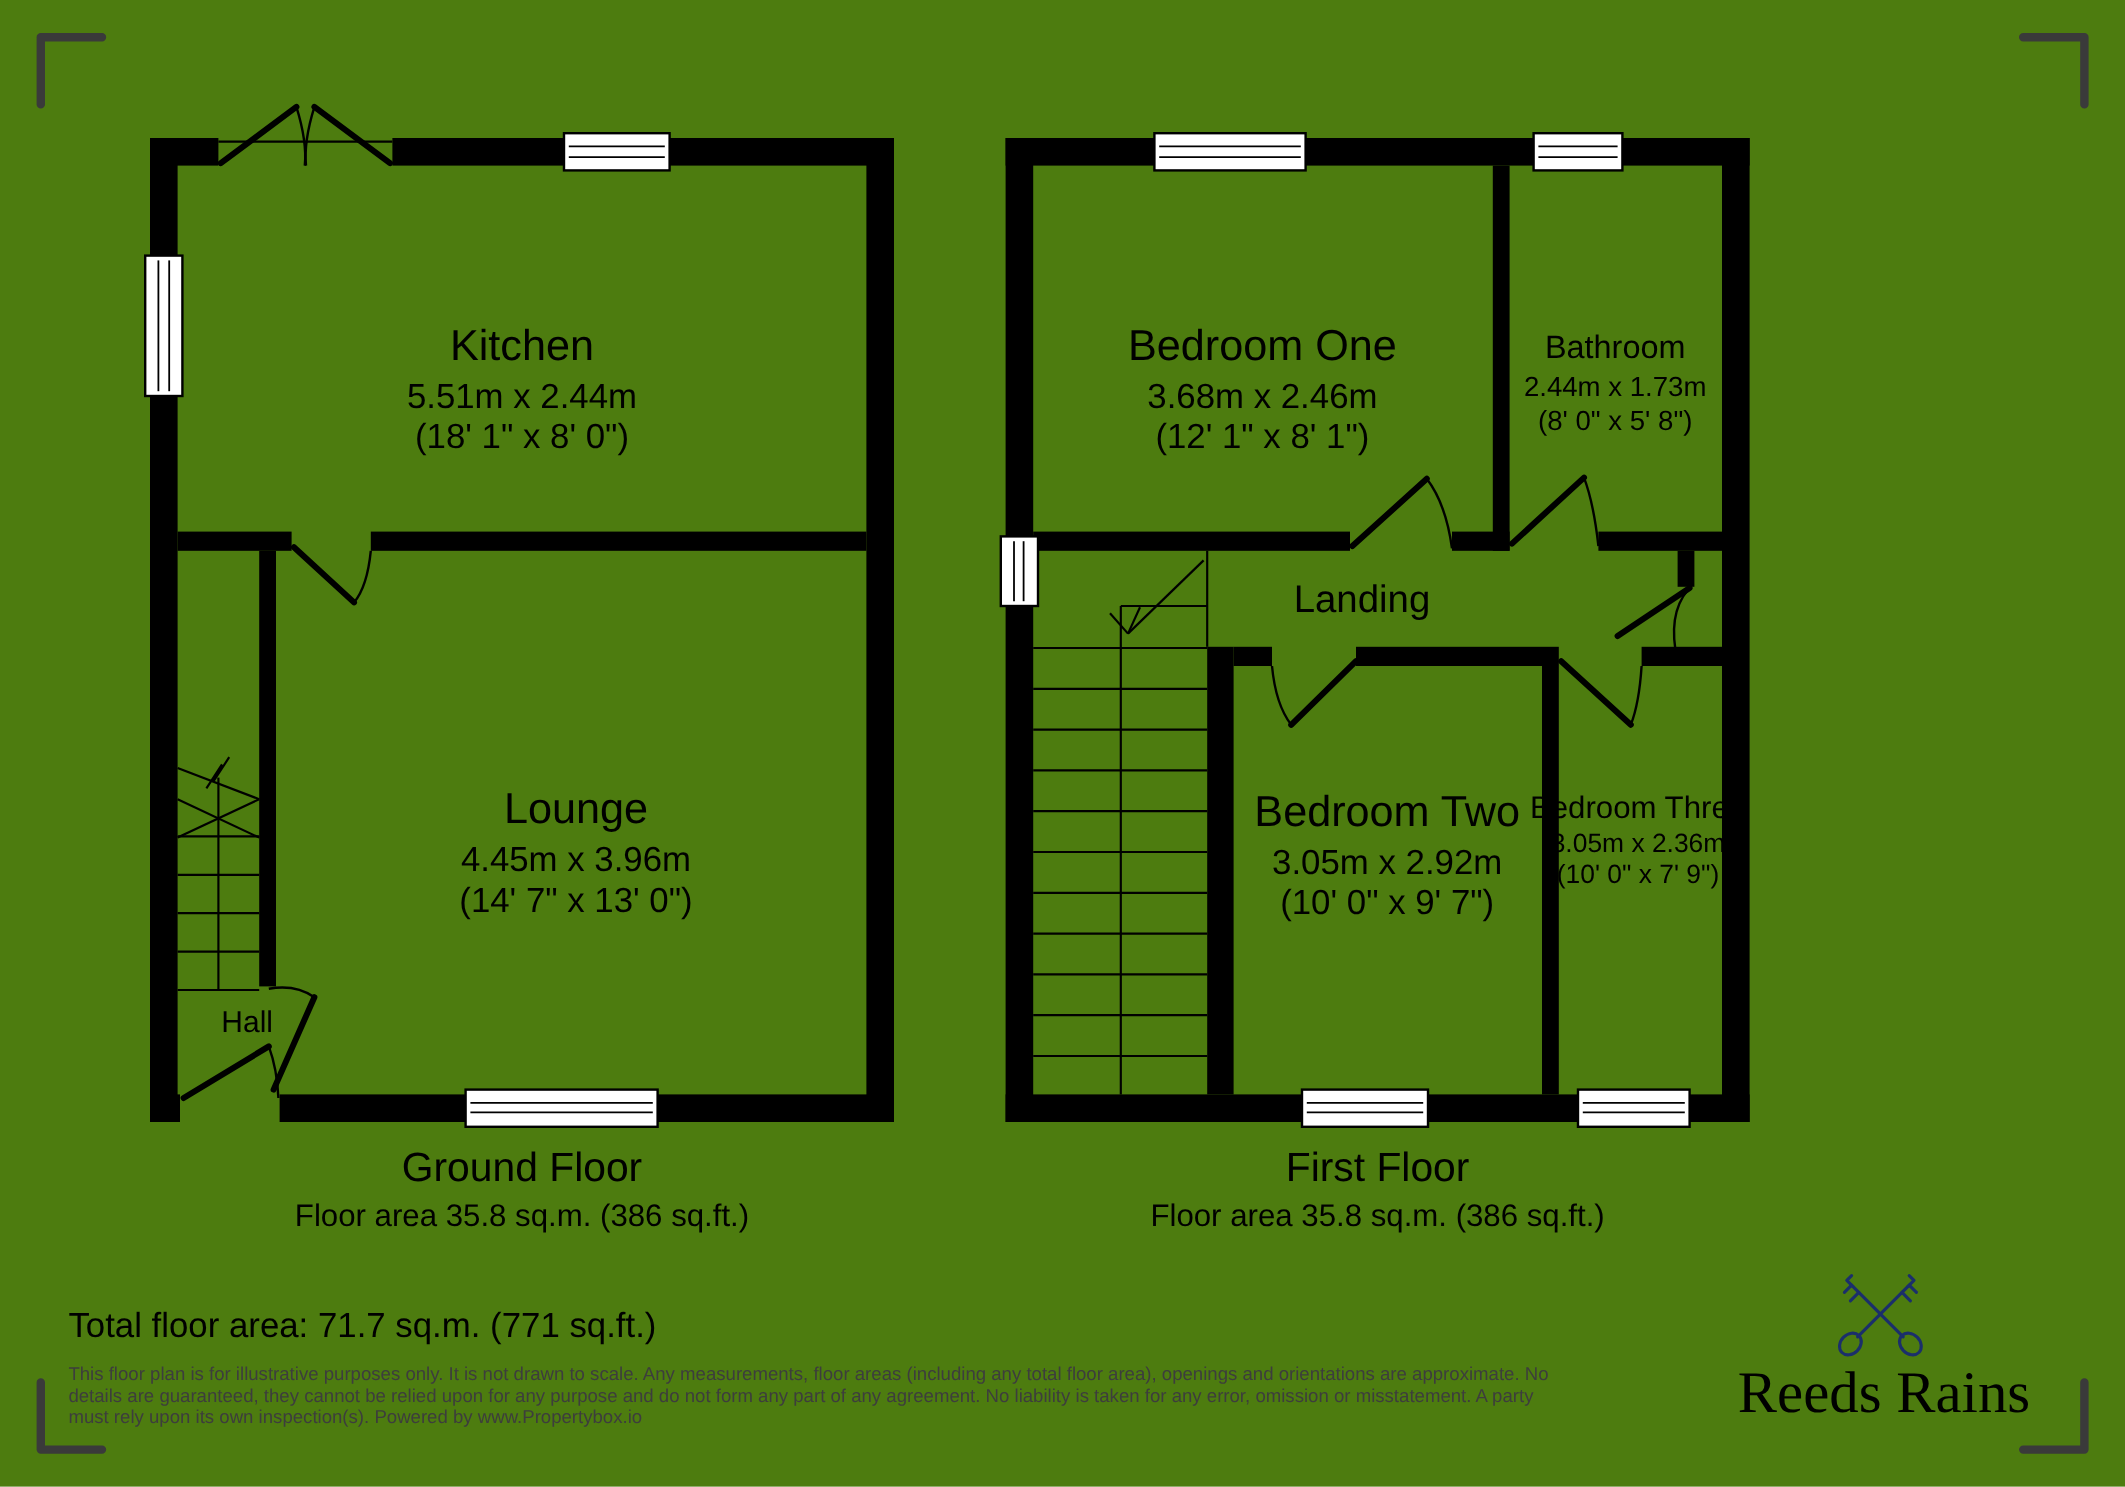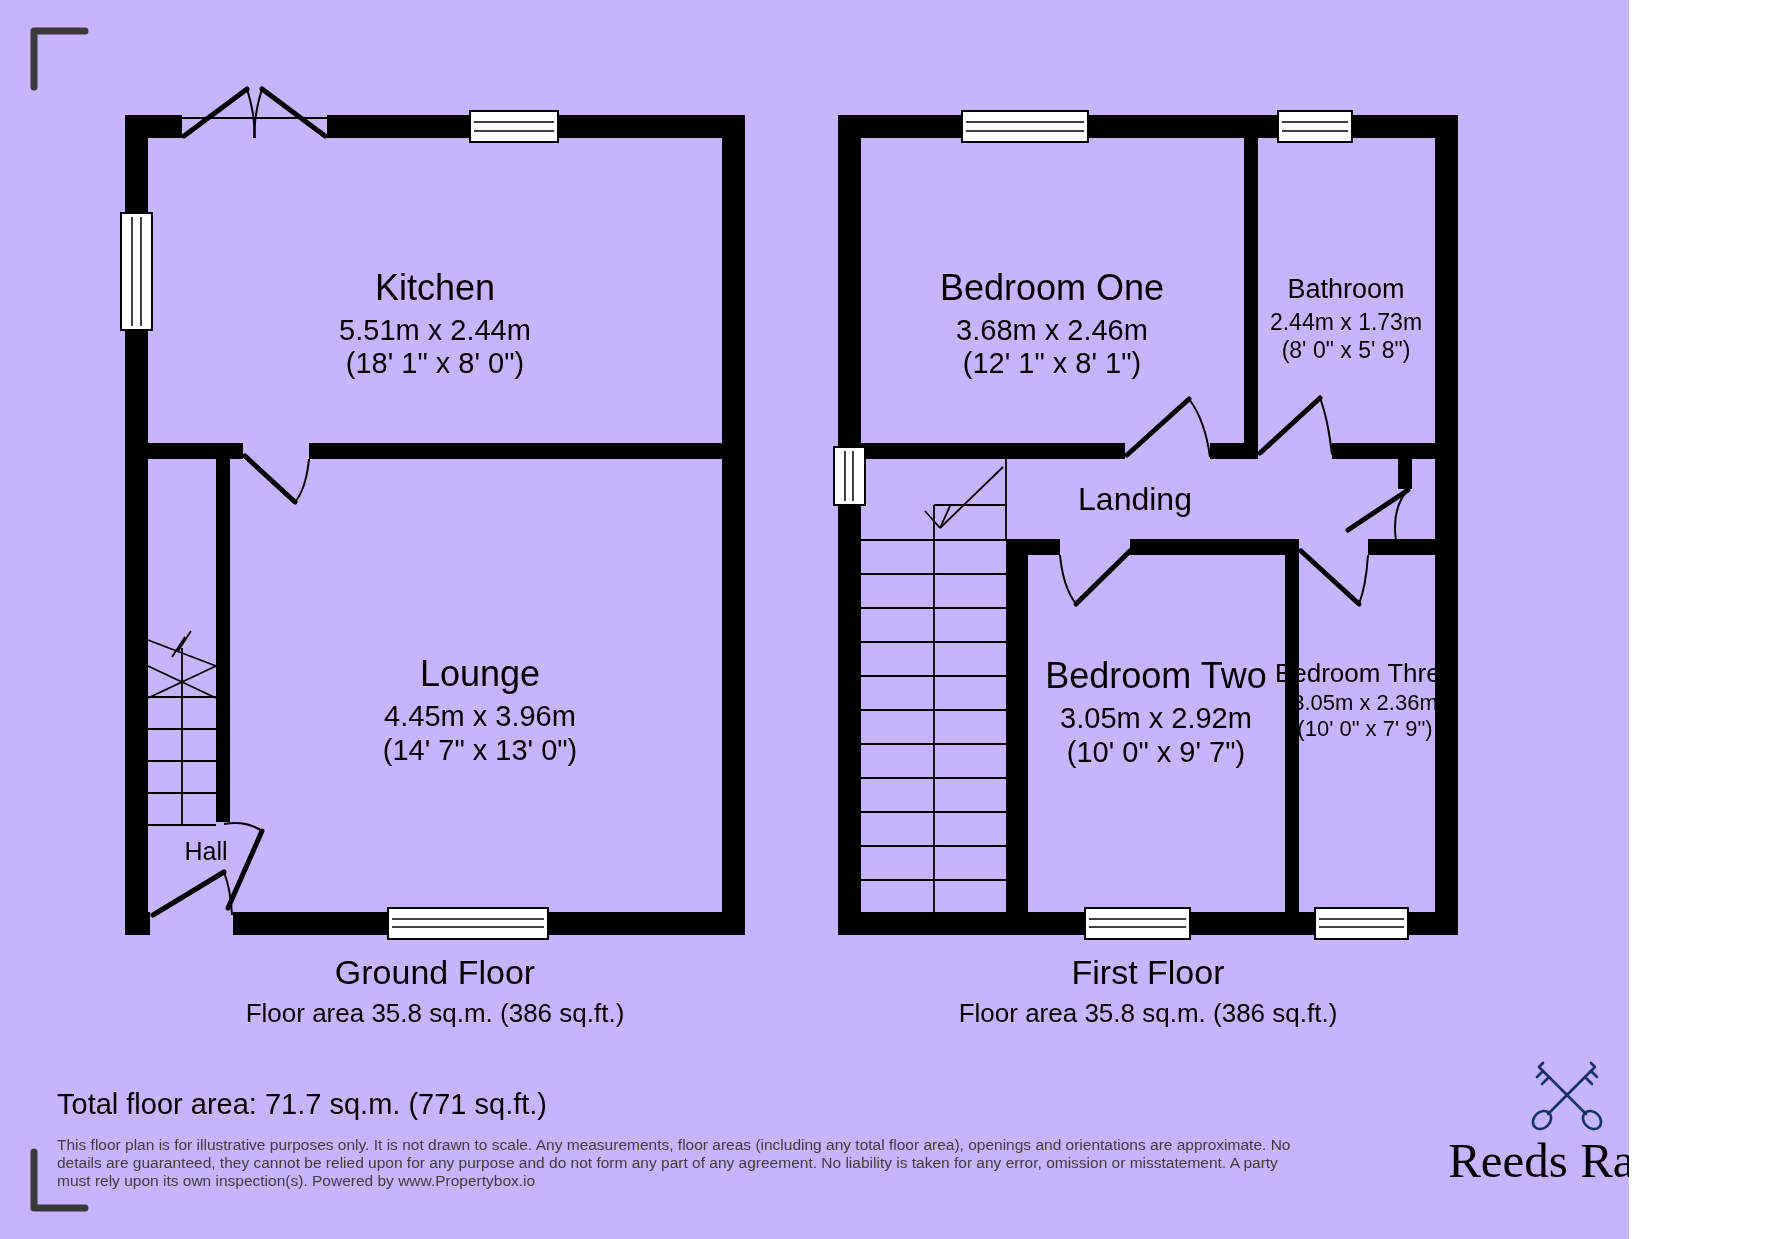--- a/index.html
+++ b/index.html
@@ -1,16 +1,16 @@
 <!DOCTYPE html>
 <html><head>
 <meta charset="utf-8">
 <style>
   html,body{margin:0;padding:0;background:#ffffff;}
-  .page{width:1629px;height:1239px;position:relative;background:#c4b5fd;overflow:hidden;}
+  .page{width:1771px;height:1239px;position:relative;background:#4d7c0f;overflow:hidden;}
   svg{display:block;}
   text{font-family:"Liberation Sans","DejaVu Sans",sans-serif;fill:#000;}
   .room-name{font-size:36px;}
   .room-dim{font-size:29px;}
   .room-name-sm{font-size:27px;}
   .room-dim-sm{font-size:23px;}
   .room-name-xs{font-size:26px;}
   .room-dim-xs{font-size:22px;}
   .hall-label{font-size:25px;}
   .landing-label{font-size:32px;}

